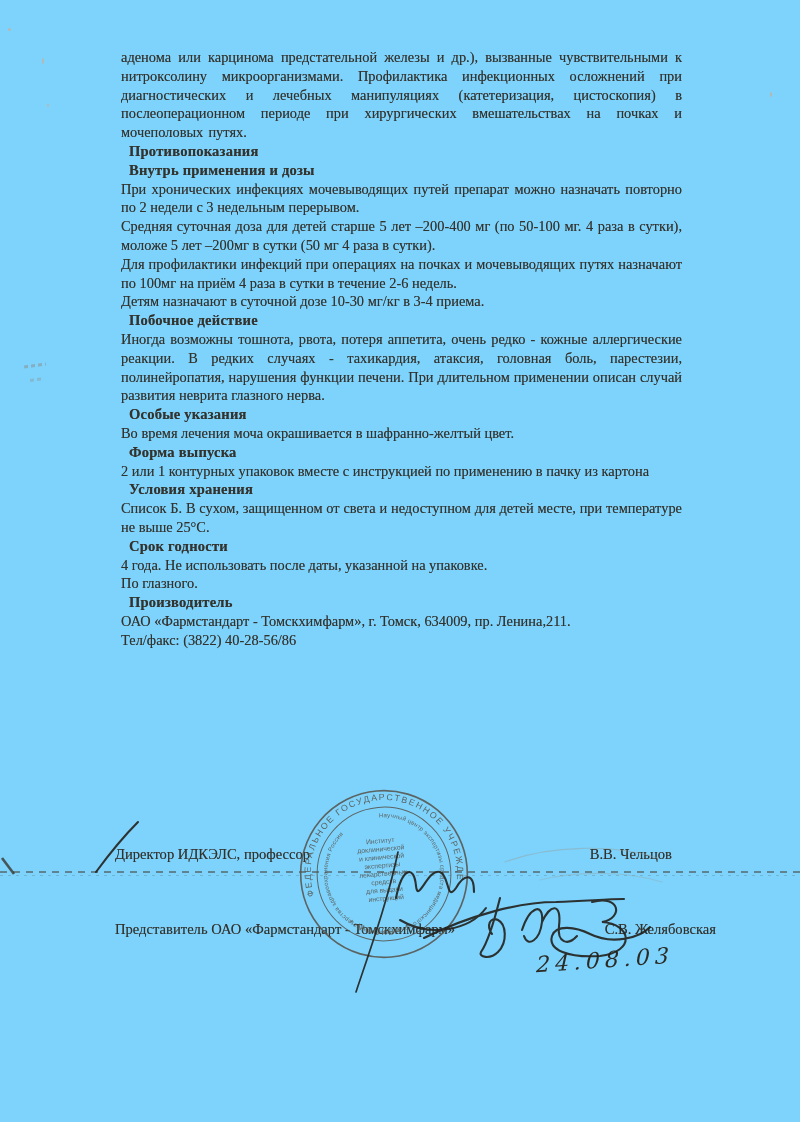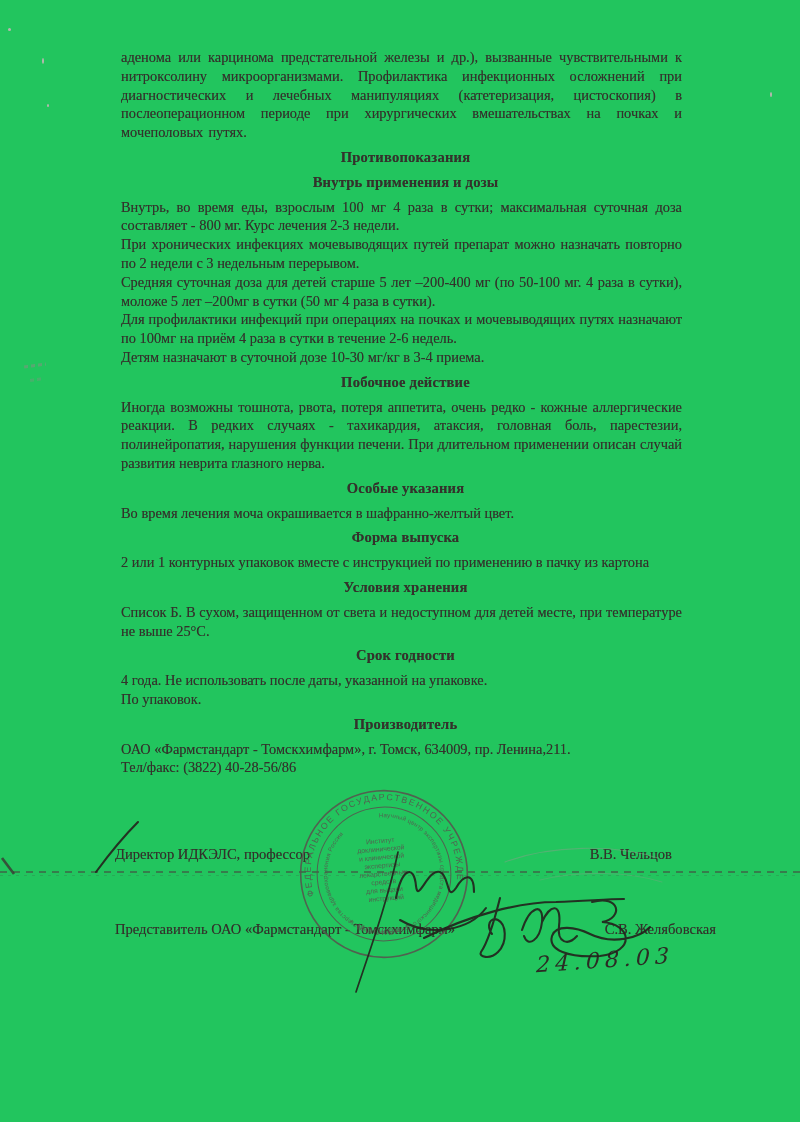--- a/index.html
+++ b/index.html
@@ -2,32 +2,32 @@
 <html><head>
 <meta charset="utf-8">
 <style>
   html,body{margin:0;padding:0;}
   body{
     width:800px;height:1122px;overflow:hidden;
     font-family:"Liberation Serif","DejaVu Serif",serif;
     background:#ffffff;position:relative;
   }
   .page{
-    position:absolute;inset:0;background:#22c55e;overflow:hidden;
+    position:absolute;inset:0;background:#7dd3fc;overflow:hidden;
   }
   .content{
     position:absolute;left:121px;top:48px;width:561px;
     color:#34322c;font-size:14.4px;line-height:18.8px;
     text-align:justify;
     text-shadow:0 0 0.5px rgba(50,48,42,.55);
   }
   .content p{margin:0;}
   .content h3{
-    margin:6px;padding-left:8px;font-size:14.6px;font-weight:bold;
-    text-align:center;letter-spacing:.2px;
+    margin:0;padding-left:8px;font-size:14.6px;font-weight:bold;
+    text-align:left;letter-spacing:.2px;
   }
   .nj{text-align:left;}
   .intro{word-spacing:1.5px;}
   
   .scanline{
     position:absolute;left:0;top:871px;width:800px;height:2px;
     background:repeating-linear-gradient(90deg,rgba(70,68,62,.75) 0 7px,rgba(70,68,62,0) 7px 13px);
     opacity:.75;
   }
   .scanline.s2{
@@ -64,21 +64,20 @@
 
   <div class="content">
     <p class="intro">аденома или карцинома предстательной железы и др.), вызванные чувствительными к нитроксолину микроорганизмами. Профилактика инфекционных осложнений при диагностических и лечебных манипуляциях (катетеризация, цистоскопия) в послеоперационном периоде при хирургических вмешательствах на почках и мочеполовых путях.</p>
 
     <section>
       <h3>Противопоказания</h3>
     </section>
 
     <section>
       <h3>Внутрь применения и дозы</h3>
-      <p>Внутрь, во время еды, взрослым 100 мг 4 раза в сутки; максимальная суточная доза составляет - 800 мг. Курс лечения 2-3 недели.</p>
       <p>При хронических инфекциях мочевыводящих путей препарат можно назначать повторно по 2 недели с 3 недельным перерывом.</p>
       <p>Средняя суточная доза для детей старше 5 лет –200-400 мг (по 50-100 мг. 4 раза в сутки), моложе 5 лет –200мг в сутки (50 мг 4 раза в сутки).</p>
       <p>Для профилактики инфекций при операциях на почках и мочевыводящих путях назначают по 100мг на приём 4 раза в сутки в течение 2-6 недель.</p>
       <p>Детям назначают в суточной дозе 10-30 мг/кг в 3-4 приема.</p>
     </section>
 
     <section>
       <h3>Побочное действие</h3>
       <p>Иногда возможны тошнота, рвота, потеря аппетита, очень редко - кожные аллергические реакции. В редких случаях - тахикардия, атаксия, головная боль, парестезии, полинейропатия, нарушения функции печени. При длительном применении описан случай развития неврита глазного нерва.</p>
     </section>
@@ -97,21 +96,21 @@
       <h3>Условия хранения</h3>
       <p>Список Б. В сухом, защищенном от света и недоступном для детей месте, при температуре не выше 25°С.</p>
     </section>
 
     <section>
       <h3>Срок годности</h3>
       <p>4 года. Не использовать после даты, указанной на упаковке.</p>
     </section>
 
     <section>
-      <p class="nj">По упаковок.</p>
+      <p class="nj">По глазного.</p>
     </section>
 
     <section>
       <h3>Производитель</h3>
       <p class="nj">ОАО «Фармстандарт - Томскхимфарм», г. Томск, 634009, пр. Ленина,211.</p>
       <p class="nj">Тел/факс: (3822) 40-28-56/86</p>
     </section>
   </div>
 
   <div class="scanline"></div>

